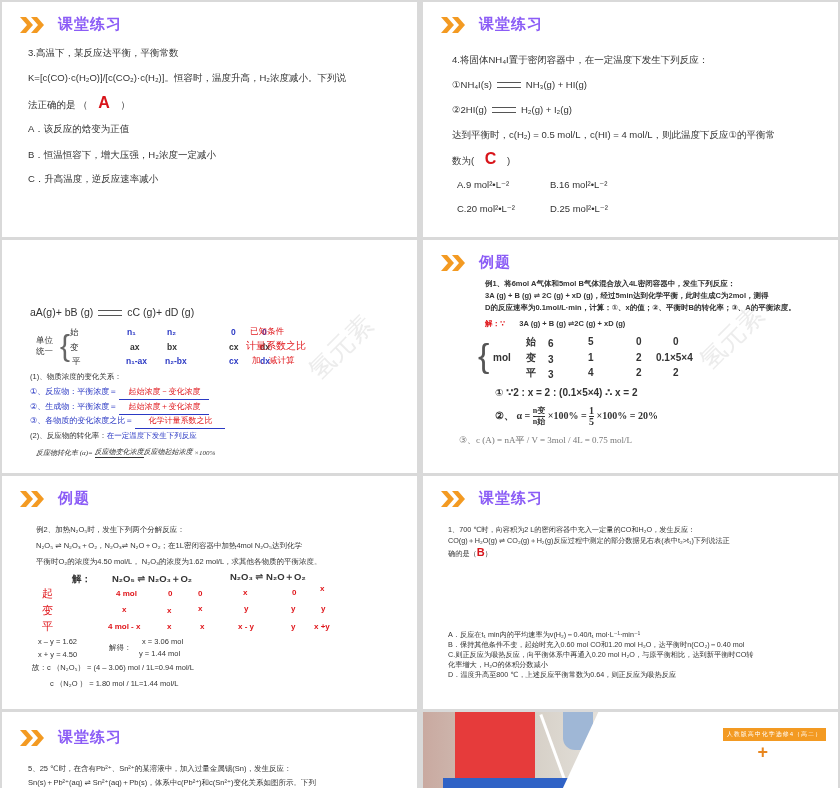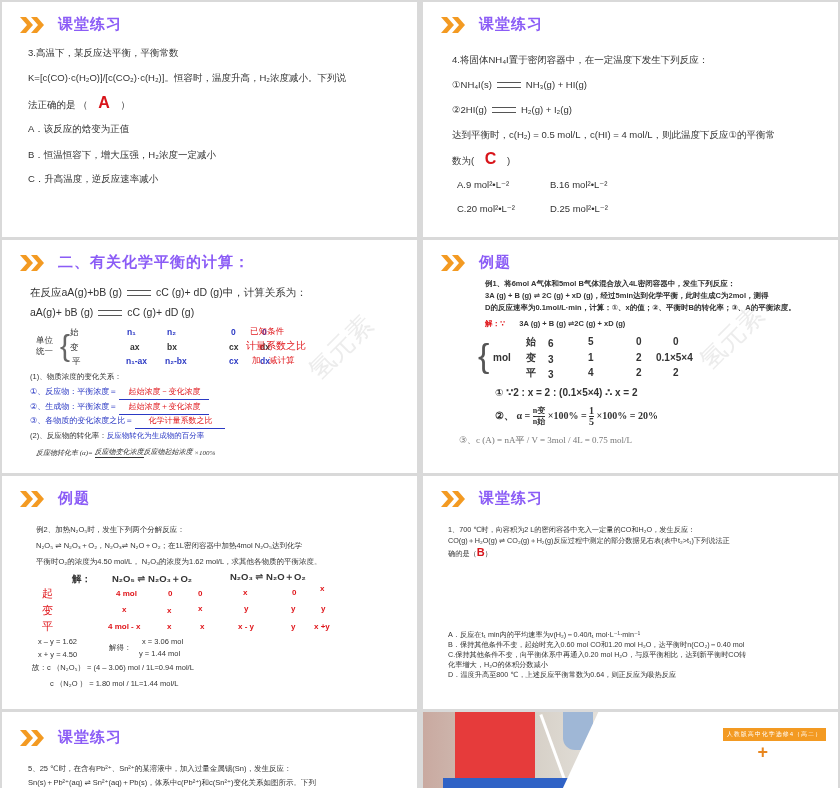--- a/index.html
+++ b/index.html
@@ -95,32 +95,20 @@
       <span class="ans" style="margin:0 8px">C</span>
       <span>)</span>
     </div>
     <div class="txt" style="left:34px;top:176px">A.9 mol²•L⁻²</div>
     <div class="txt" style="left:127px;top:176px">B.16 mol²•L⁻²</div>
     <div class="txt" style="left:34px;top:200px">C.20 mol²•L⁻²</div>
     <div class="txt" style="left:127px;top:200px">D.25 mol²•L⁻²</div>
   </div>
 
   <div class="slide s3">
-    <div class="hdr">
-      <span class="chev">
-          <svg width="26" height="16" viewBox="0 0 26 16">
-            <path d="M0 0h6l7 8-7 8H0l7-8z" fill="#f39a22"></path>
-            <path d="M11 0h6l7 8-7 8h-6l7-8z" fill="#f39a22"></path>
-          </svg>
-        </span>
-      <span class="hdr-title">二、有关化学平衡的计算：</span>
-    </div>
-    <div class="txt" style="left:28px;top:45px;font-size:10.5px">
-      <span>在反应aA(g)+bB (g)</span><span class="arrow"></span><span>cC (g)+ dD (g)中，计算关系为：</span>
-    </div>
     <div class="txt" style="left:28px;top:65px;font-size:10.5px">
       <span>aA(g)+  bB (g)</span><span class="arrow"></span><span>cC (g)+ dD (g)</span>
     </div>
     <div class="txt" style="left:34px;top:95px;width:24px;white-space:normal;font-size:8.5px;line-height:11px">单位统一</div>
     <div class="txt" style="left:58px;top:84px;font-size:30px;line-height:44px;color:#666">{</div>
     <div>
       <div class="txt" style="left:68px;top:85px;font-size:8.5px">始</div>
       <div class="txt blue bold" style="left:89px;top:85px;font-size:8.5px">n₁</div>
       <div class="txt blue bold" style="left:129px;top:85px;font-size:8.5px">n₂</div>
       <div class="txt blue bold" style="left:193px;top:85px;font-size:8.5px">0</div>
@@ -148,21 +136,21 @@
     </div>
     <div class="txt blue" style="left:28px;top:160px;font-size:8px">
       <span>②、生成物：平衡浓度＝</span>
       <span class="uline">起始浓度＋变化浓度</span>
     </div>
     <div class="txt blue" style="left:28px;top:174px;font-size:8px">
       <span>③、各物质的变化浓度之比＝</span>
       <span class="uline" style="min-width:90px">化学计量系数之比</span>
     </div>
     <div class="txt" style="left:28px;top:189px;font-size:7.5px">
-      <span>(2)、反应物的转化率：</span><span class="blue">反应物转化为生成物的百分率</span>
+      <span>(2)、反应物的转化率：</span><span class="blue">在一定温度下发生下列反应</span>
     </div>
     <div class="txt" style="left:34px;top:206px;font-size:7px;font-family:'Liberation Serif',serif;font-style:italic">
       <span>反应物转化率 (α)=</span>
       <span style="display:inline-flex;flex-direction:row;vertical-align:middle;text-align:left;line-height:9px">
         <span style="border-bottom:1px solid #333">反应物变化浓度</span>
         <span>反应物起始浓度</span>
       </span>
       <span>×100%</span>
     </div>
     <div class="wm" style="left:300px;top:90px">氢元素</div>
@@ -284,21 +272,21 @@
         </span>
       <span class="hdr-title">课堂练习</span>
     </div>
     <div class="txt" style="left:25px;top:49px;font-size:7.2px;line-height:10px">1、700 ℃时，向容积为2 L的密闭容器中充入一定量的CO和H₂O，发生反应：</div>
     <div class="txt" style="left:25px;top:60px;font-size:7.2px;line-height:10px">CO(g)＋H₂O(g)  ⇌  CO₂(g)＋H₂(g)反应过程中测定的部分数据见右表(表中t₂&gt;t₁)下列说法正</div>
     <div class="txt" style="left:25px;top:70px;font-size:7.2px;line-height:12px">
       <span>确的是（</span><span class="ans" style="font-size:11px">B</span><span>）</span>
     </div>
     <div class="txt" style="left:25px;top:154px;font-size:7.2px;line-height:10px">A．反应在t₁ min内的平均速率为v(H₂)＝0.40/t₁  mol·L⁻¹·min⁻¹</div>
     <div class="txt" style="left:25px;top:164px;font-size:7.2px;line-height:10px">B．保持其他条件不变，起始时充入0.60 mol CO和1.20 mol H₂O，达平衡时n(CO₂)＝0.40 mol</div>
-    <div class="txt" style="left:25px;top:174px;font-size:7.2px;line-height:10px">C.保持其他条件不变，向平衡体系中再通入0.20 mol H₂O，与原平衡相比，达到新平衡时CO转</div>
+    <div class="txt" style="left:25px;top:174px;font-size:7.2px;line-height:10px">C.则正反应为吸热反应，向平衡体系中再通入0.20 mol H₂O，与原平衡相比，达到新平衡时CO转</div>
     <div class="txt" style="left:25px;top:184px;font-size:7.2px;line-height:10px">化率增大，H₂O的体积分数减小</div>
     <div class="txt" style="left:25px;top:194px;font-size:7.2px;line-height:10px">D．温度升高至800 ℃，上述反应平衡常数为0.64，则正反应为吸热反应</div>
   </div>
 
   <div class="slide s7">
     <div class="hdr" style="top:16px">
       <span class="chev">
           <svg width="26" height="16" viewBox="0 0 26 16">
             <path d="M0 0h6l7 8-7 8H0l7-8z" fill="#f39a22"></path>
             <path d="M11 0h6l7 8-7 8h-6l7-8z" fill="#f39a22"></path>

